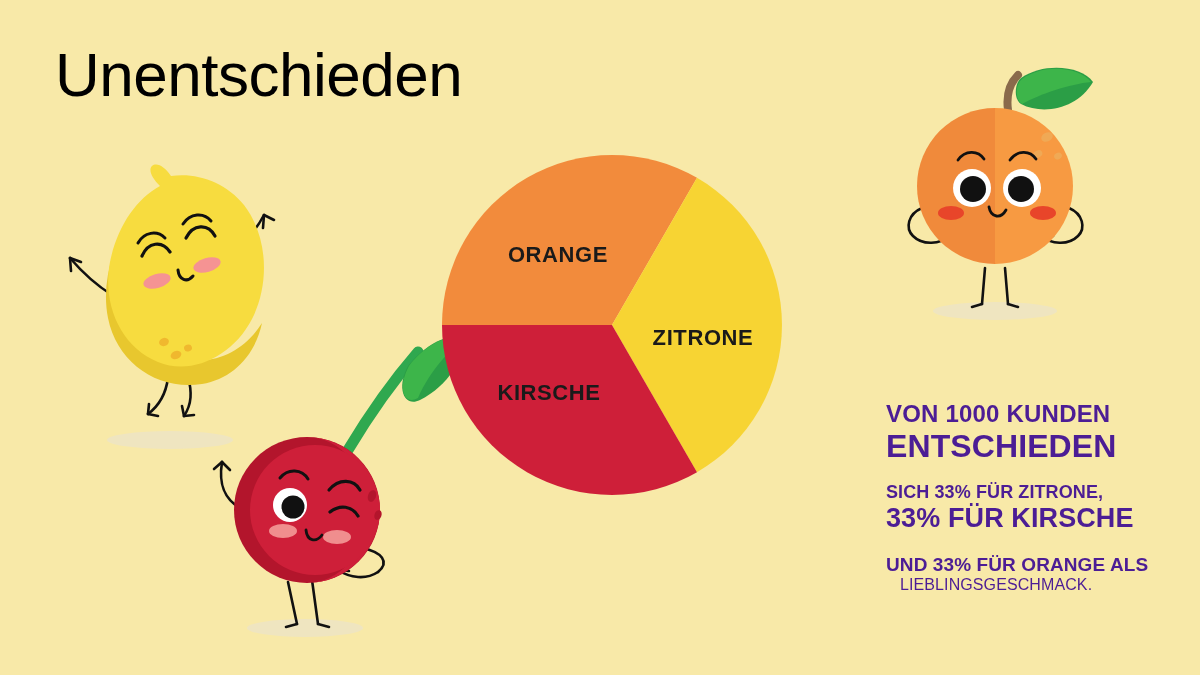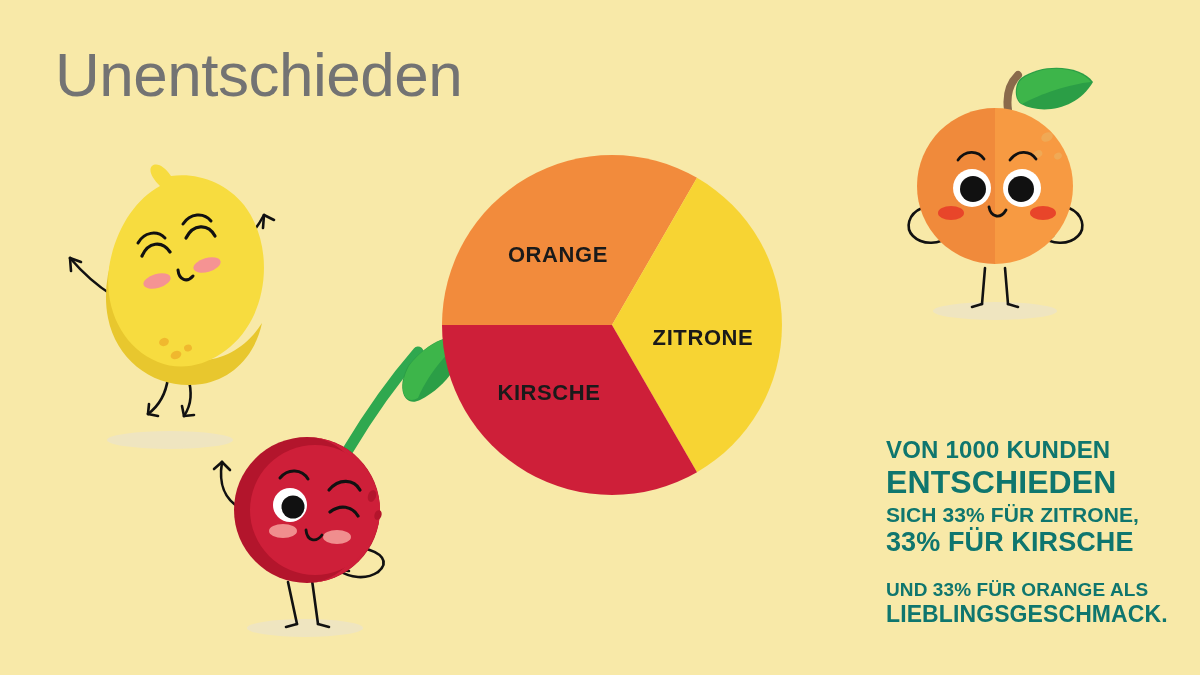--- a/index.html
+++ b/index.html
@@ -17,50 +17,50 @@
     background: #F8E9A8;
     overflow: hidden;
   }
   #title {
     position: absolute;
     left: 55px;
     top: 42px;
     font-size: 62px;
     font-weight: 400;
     letter-spacing: -0.5px;
-    color: #737373;
+    color: #000000;
     line-height: 1.05;
     white-space: nowrap;
   }
   .svg-layer {
     position: absolute;
     left: 0;
     top: 0;
     width: 1200px;
     height: 675px;
   }
   #stats {
     position: absolute;
     left: 886px;
-    top: 436px;
+    top: 400px;
     width: 240px;
-    color: #0f766e;
+    color: #4c1d95;
     text-transform: uppercase;
   }
   .stat-line {
     display: block;
     white-space: nowrap;
     line-height: 1.16;
   }
   .stat-l1 { font-size: 24px; font-weight: 700; letter-spacing: 0.2px; }
   .stat-l2 { font-size: 32px; font-weight: 700; letter-spacing: 0.1px; }
-  .stat-l3 { font-size: 21px; font-weight: 700; letter-spacing: 0.1px; margin-top: 2px; }
+  .stat-l3 { font-size: 18px; font-weight: 700; letter-spacing: 0.1px; margin-top: 17px; }
   .stat-l4 { font-size: 27px; font-weight: 700; letter-spacing: 0.1px; text-align: center; }
   .stat-l5 { font-size: 19px; font-weight: 700; letter-spacing: 0.1px; margin-top: 20px;}
-  .stat-l6 { font-size: 23px; font-weight: 700; letter-spacing: 0.1px; }
+  .stat-l6 { font-size: 16px; font-weight: 400; letter-spacing: 0.1px; margin-left: 14px; }
   .pie-label {
     font-size: 22px;
     font-weight: 700;
     fill: #1a1a1a;
     letter-spacing: 0.6px;
     font-family: "Liberation Sans", sans-serif;
   }
 </style>
 </head>
 <body style="background: rgb(248, 233, 168);">

